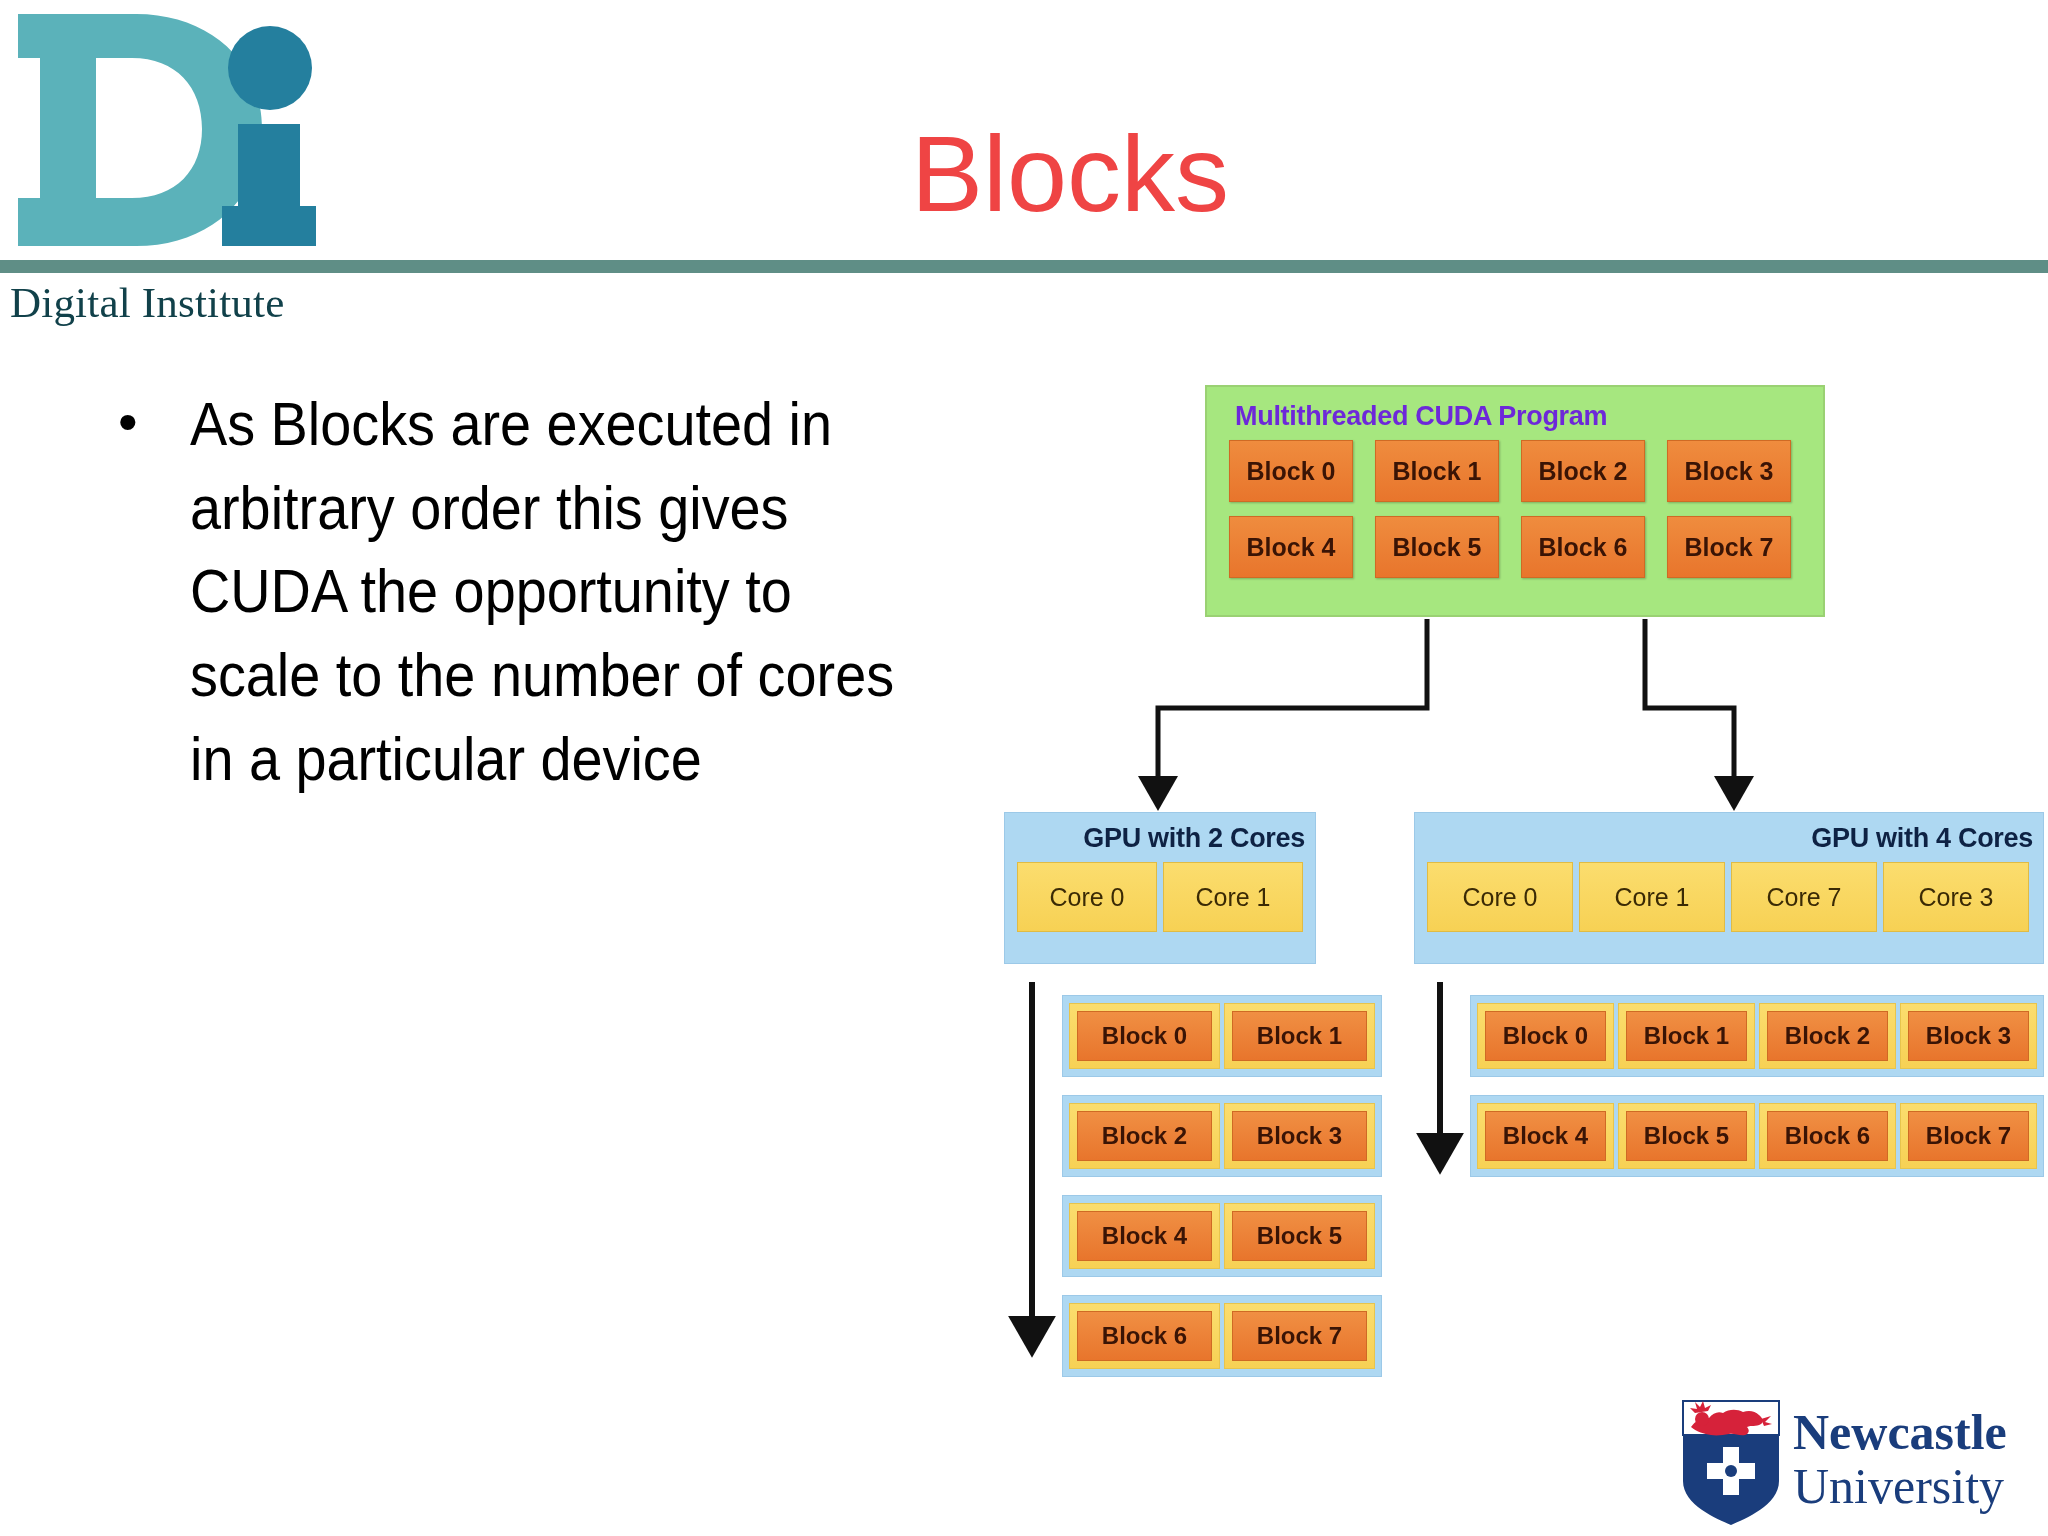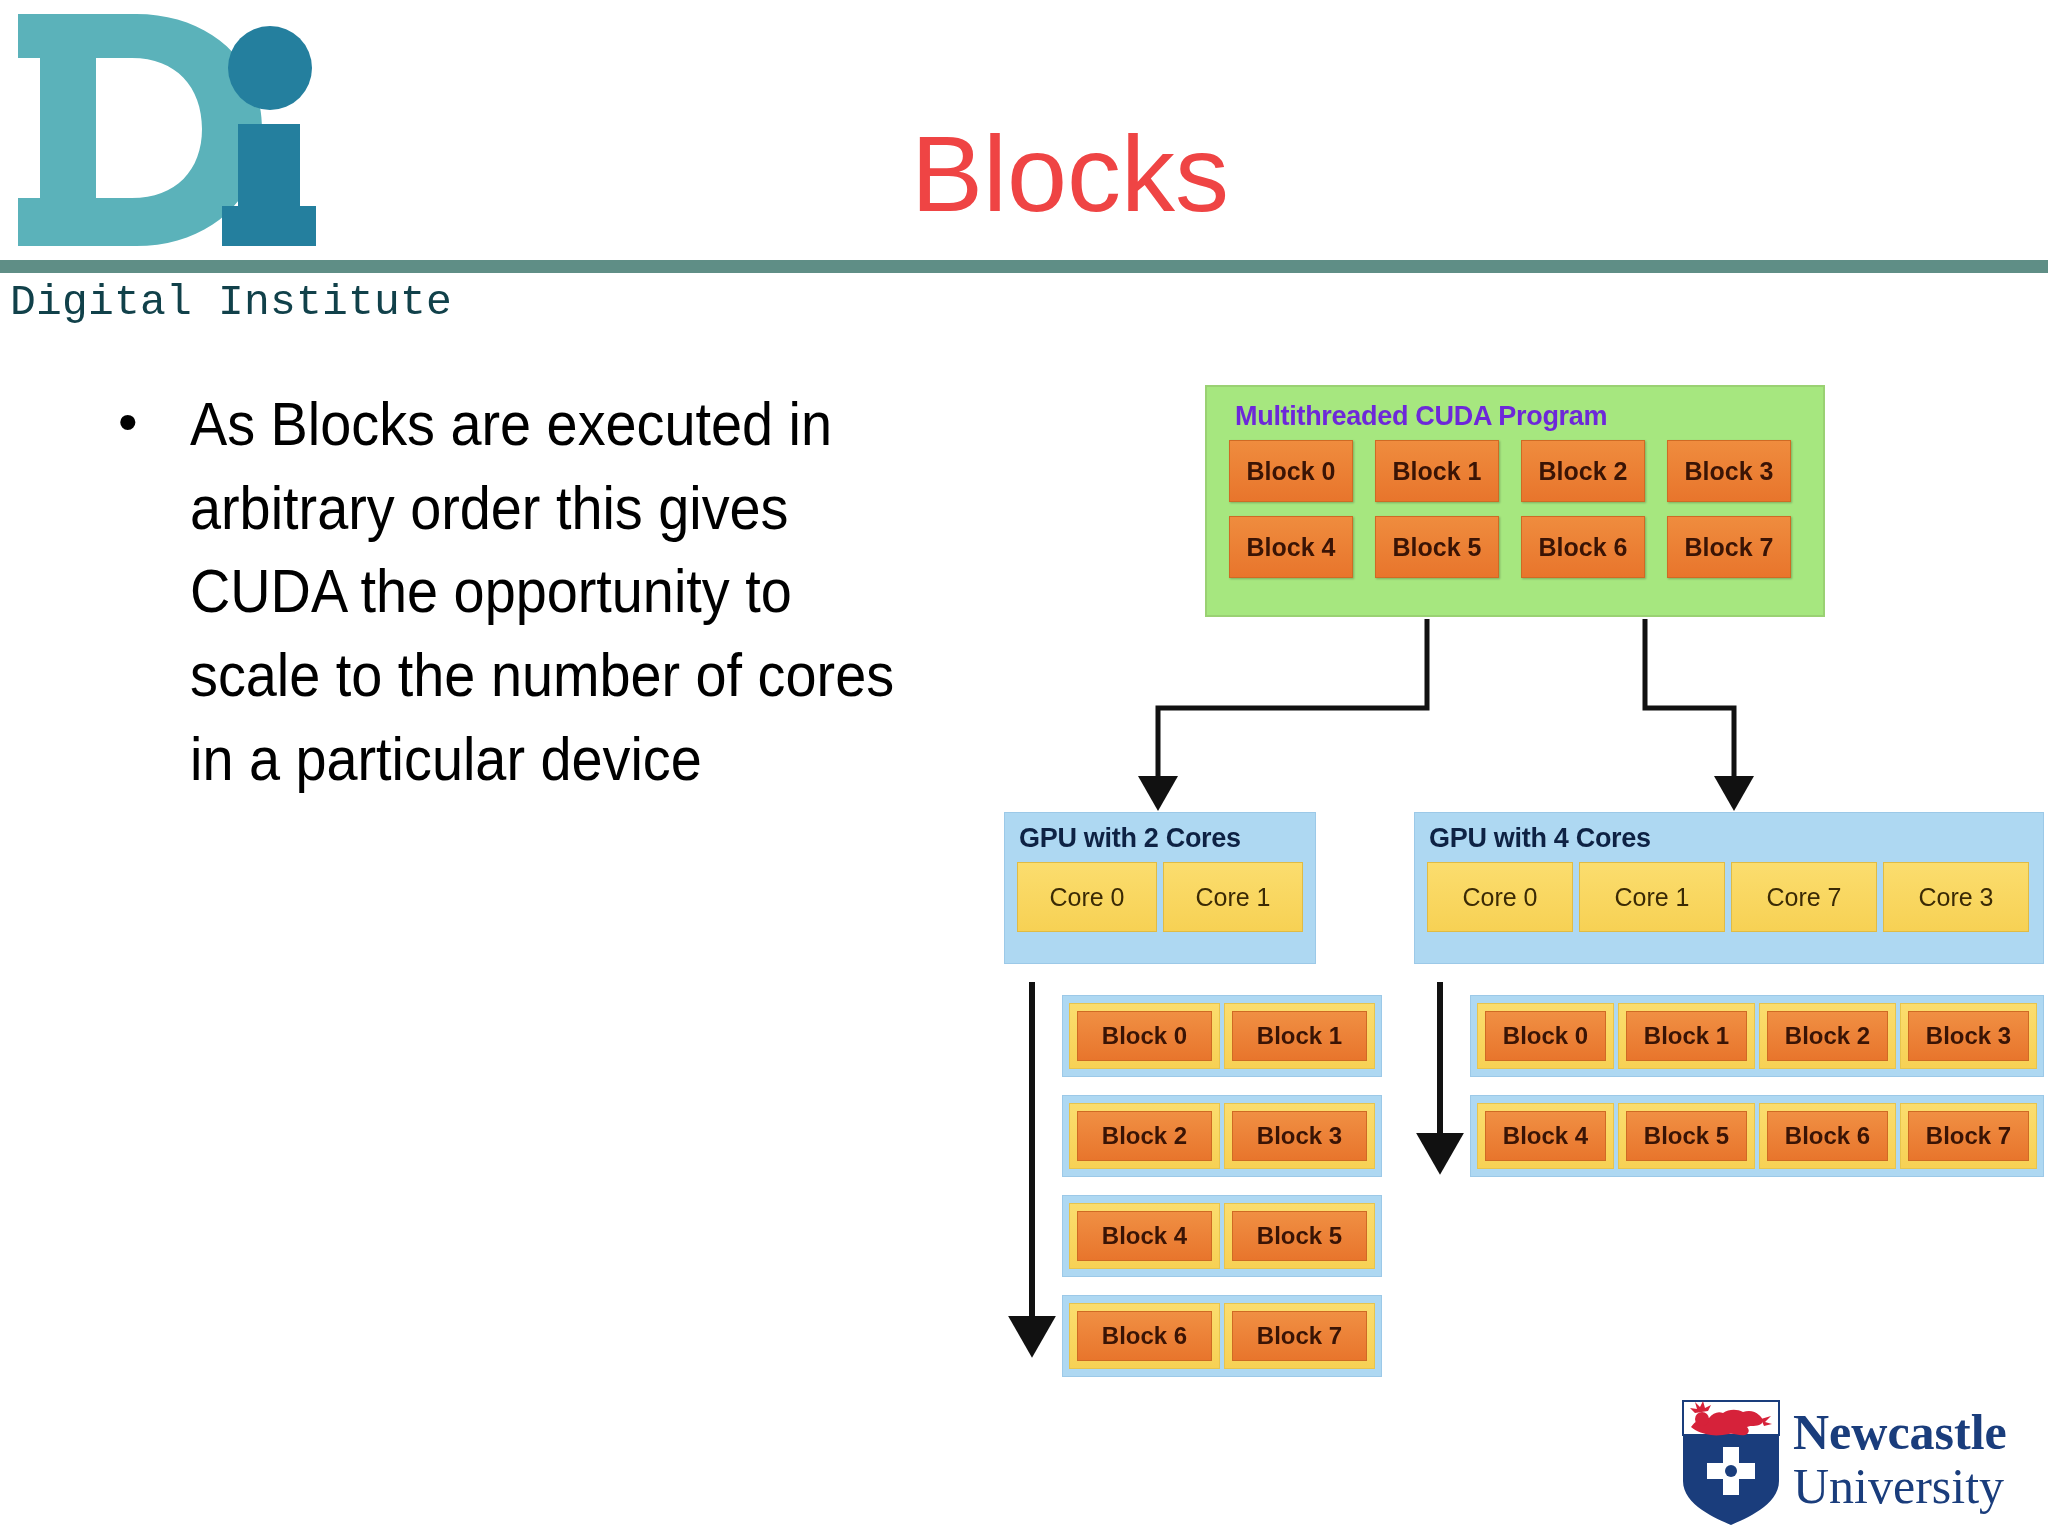--- a/index.html
+++ b/index.html
@@ -33,21 +33,21 @@
     height: 13px;
     background: #5F8E86;
   }
 
   #digital-institute {
     position: absolute;
     left: 10px;
     top: 278px;
     font-size: 43px;
     color: #11414A;
-    font-family: Liberation Mono, monospace;
+    font-family: Liberation Serif, serif;
     letter-spacing: 0.2px;
     white-space: nowrap;
   }
 
   #slide-title {
     position: absolute;
     left: 420px;
     top: 120px;
     width: 1300px;
     text-align: center;
@@ -148,20 +148,21 @@
     pointer-events: none;
   }
 
   
   .gpu-panel {
     position: absolute;
     background: #AED8F2;
     border: 1px solid #9cc9e8;
     box-sizing: border-box;
     padding: 8px 10px 10px 12px;
+    text-align: right;
   }
   #gpu2-panel { left: 14px;  top: 432px; width: 312px; height: 152px; }
   #gpu4-panel { left: 424px; top: 432px; width: 630px; height: 152px; }
 
   .gpu-title {
     font-size: 27px;
     font-weight: bold;
     color: #0e2244;
     font-family: "Liberation Sans", sans-serif;
     letter-spacing: -0.3px;

